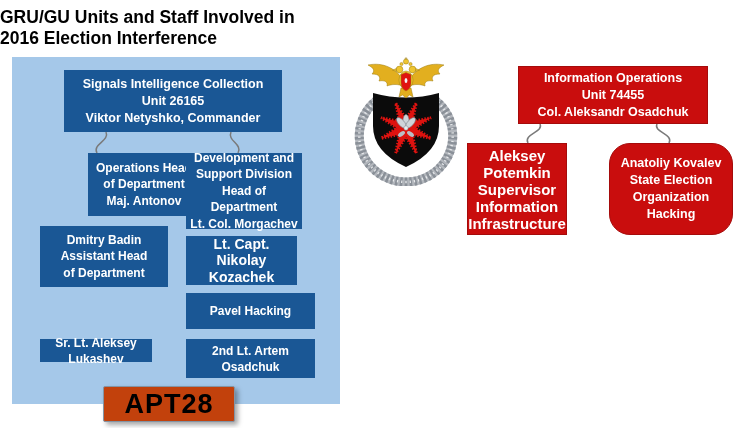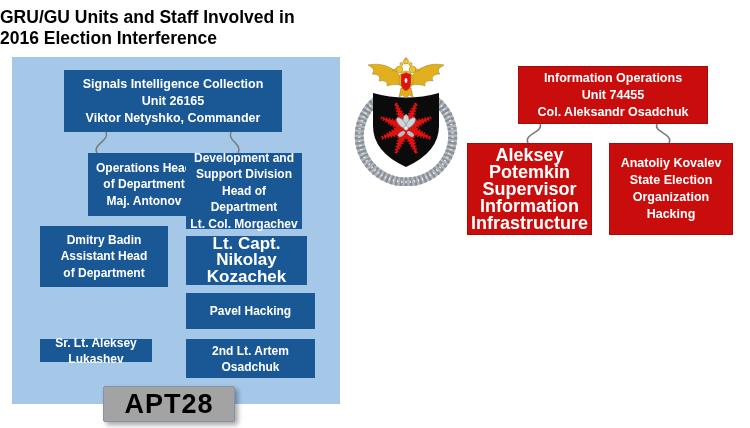--- a/index.html
+++ b/index.html
@@ -21,32 +21,32 @@
     text-align:center;color:#ffffff;font-weight:700;white-space:pre-line;
     box-sizing:border-box;padding:10px 3px;
   }
   .blue{background:#1A5795;}
   .red{background:#C90D0D;border:1px solid #A50B0B;}
   
   .b-sig  {left:64px;top:70px;width:218px;height:62px;font-size:12.5px;line-height:17px;}
   .b-ops  {left:40px;top:153px;width:112px;height:63px;font-size:12px;line-height:16.5px;margin-left:48px;}
   .b-dev  {left:186px;top:153px;width:116px;height:76px;font-size:12px;line-height:16.5px;}
   .b-badin{left:40px;top:226px;width:128px;height:61px;font-size:12px;line-height:16.5px;}
-  .b-koza {left:186px;top:236px;width:121px;height:49px;font-size:17px;line-height:16.5px;}
+  .b-koza {left:186px;top:236px;width:111px;height:49px;font-size:14px;line-height:16.5px;}
   .b-yerm {left:40px;top:296px;width:112px;height:33px;font-size:12px;line-height:16px;}
   .b-yersh{left:186px;top:293px;width:129px;height:36px;font-size:12px;line-height:16px;}
   .b-luka {left:40px;top:339px;width:112px;height:23px;font-size:12px;line-height:16px;}
   .b-maly {left:186px;top:339px;width:129px;height:39px;font-size:12px;line-height:16px;}
   
   .r-hdr  {left:502px;top:66px;width:190px;height:58px;font-size:12.5px;line-height:17px;margin-left:16px;}
-  .r-pot  {left:467px;top:143px;width:125px;height:92px;font-size:18px;line-height:17px;}
-  .r-kov  {left:609px;top:143px;width:124px;height:92px;font-size:12.5px;line-height:17px;}
+  .r-pot  {left:467px;top:143px;width:100px;height:92px;font-size:15px;line-height:17px;}
+  .r-kov  {left:609px;top:143px;width:124px;height:92px;font-size:12.5px;line-height:17px;border-radius:21px;}
   .apt28{
     position:absolute;left:103px;top:386px;width:130px;height:34px;z-index:4;
-    background:#a3a3a3;border:1px solid #8494A4;border-radius:2px;
+    background:#c2410c;border:1px solid #8494A4;border-radius:2px;
     box-shadow:3px 3px 5px rgba(0,0,0,0.35);
     display:flex;align-items:center;justify-content:center;
     font-size:27px;font-weight:700;letter-spacing:1px;color:#000000;
   }
   .emblem{position:absolute;left:351px;top:56px;z-index:2;}
 </style>
 </head>
 <body>
 
 <div class="canvas">

